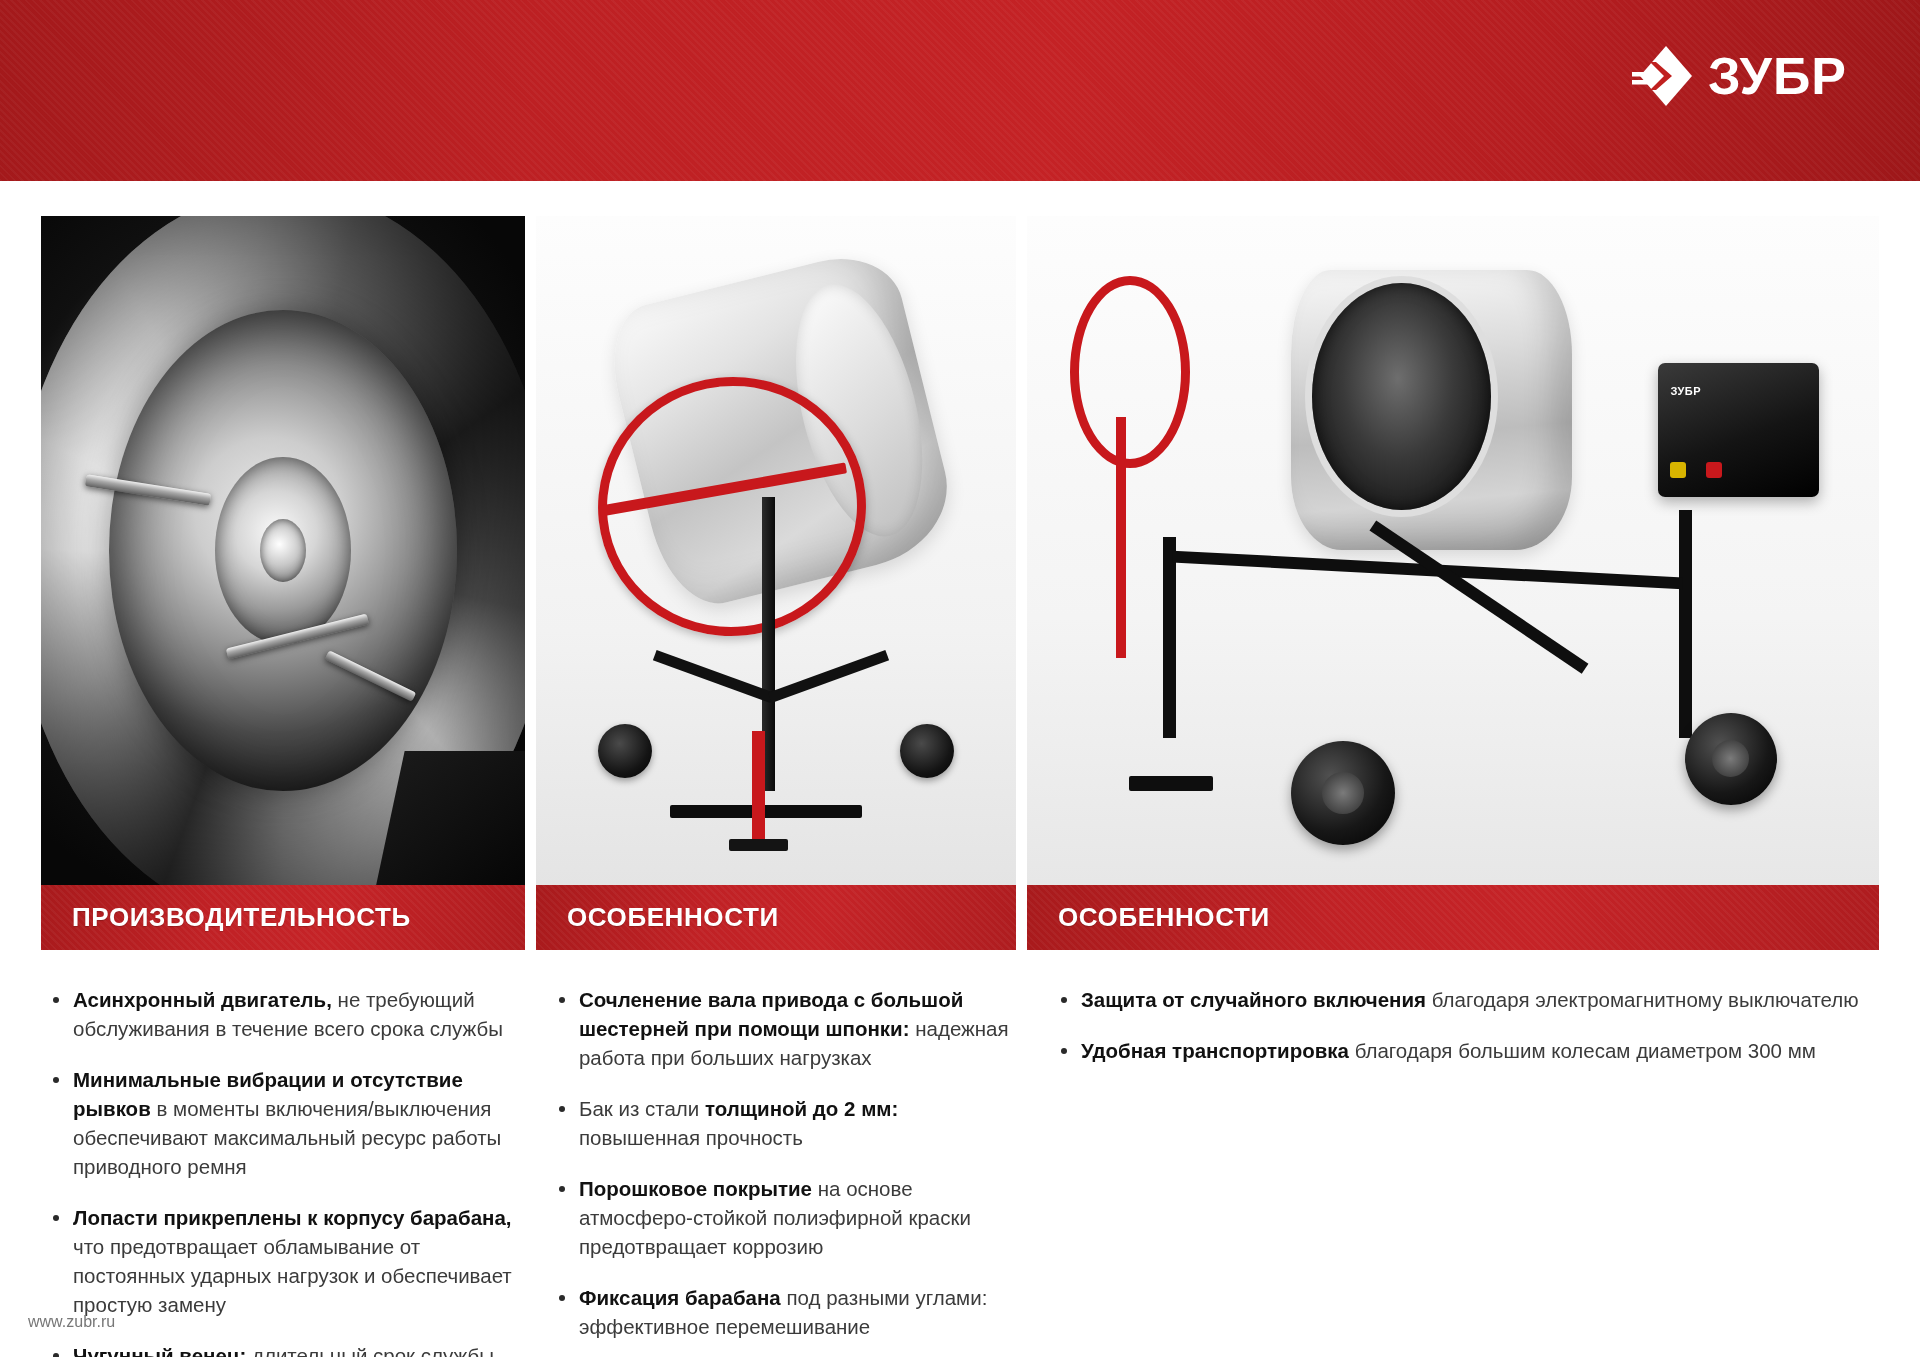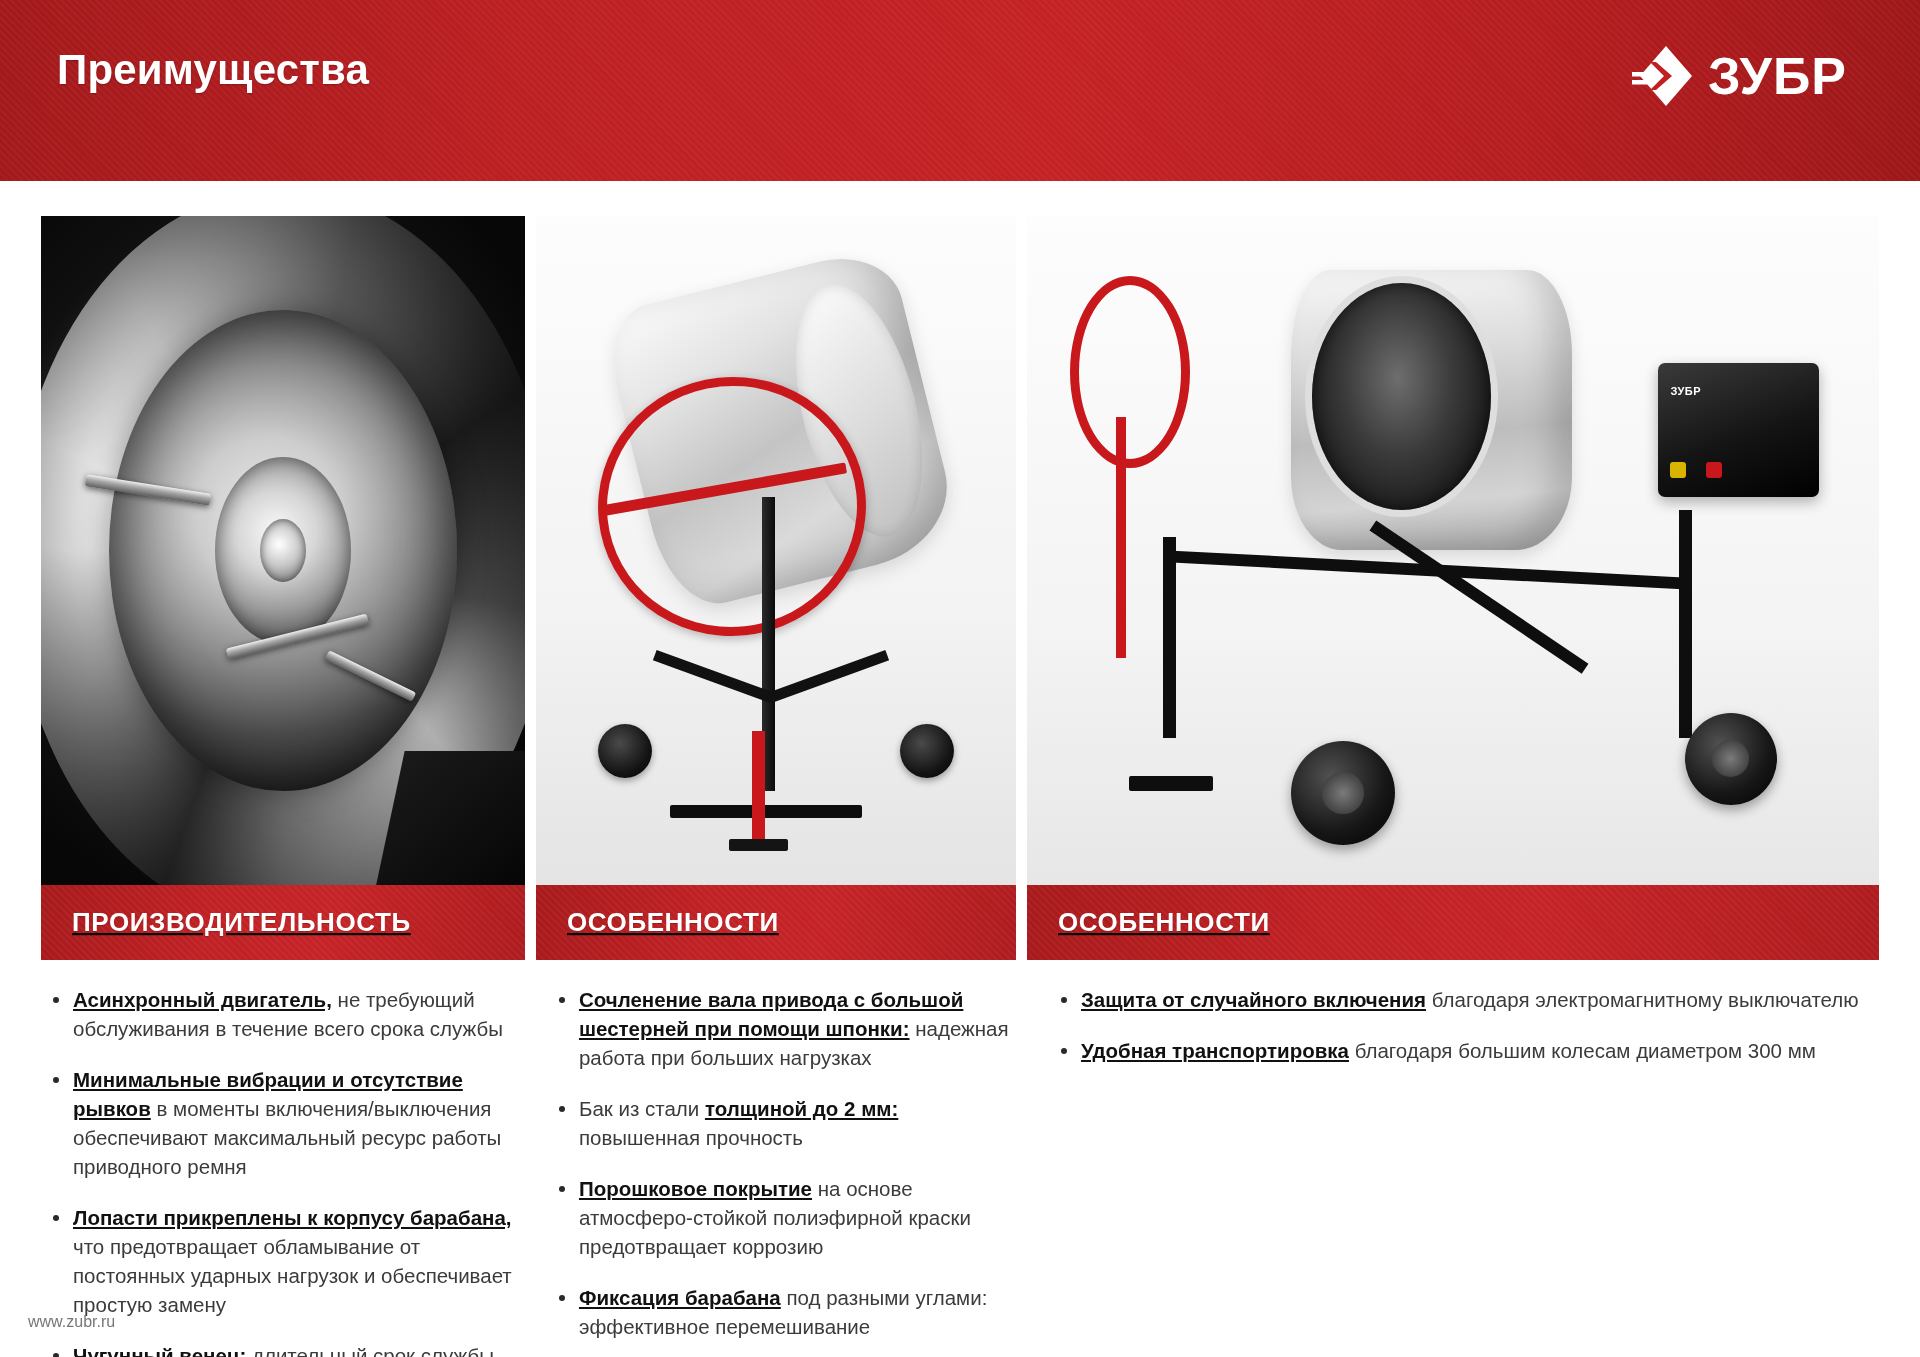--- a/index.html
+++ b/index.html
@@ -154,25 +154,25 @@
   .ph3 .f4{left:38%;top:56%;width:30%;height:12px;transform:rotate(34deg);}
   .ph3 .pad{left:12%;bottom:14%;width:84px;height:15px;border-radius:2px;}
   .ph3 .bigtire{position:absolute;border-radius:50%;background:radial-gradient(circle at 38% 34%,#515151,#171717 58%,#000 100%);box-shadow:0 5px 12px rgba(0,0,0,.35);}
   .ph3 .btL{left:31%;bottom:6%;width:104px;height:104px;}
   .ph3 .btR{right:12%;bottom:12%;width:92px;height:92px;}
   .ph3 .bigtire:after{content:"";position:absolute;left:30%;top:30%;width:40%;height:40%;border-radius:50%;background:radial-gradient(circle,#7b7b7b,#2c2c2c);}
 
   
   .barrow{position:absolute;left:41px;top:885px;width:1838px;height:75px;display:flex;gap:11px;}
   .secbar{
-    position:relative;height:75px;
+    position:relative;height:65px;
     background:
       repeating-linear-gradient(45deg, rgba(255,255,255,.04) 0 2px, rgba(0,0,0,0) 2px 5px),
       linear-gradient(100deg,#a81a1c 0%,#c02125 35%,#c52327 60%,#ae1c1f 100%);
-    display:flex;align-items:center;text-decoration:underline;
+    display:flex;align-items:center;
   }
   .secbar.s1{width:484px;}
   .secbar.s2{width:480px;}
   .secbar.s3{width:852px;}
   .secbar span{
     margin-left:31px;color:#fff;font-size:26px;font-weight:bold;letter-spacing:.6px;
     text-shadow:0 1px 1px rgba(0,0,0,.2);
   }
 
   
@@ -184,33 +184,32 @@
 
   ul.blist{list-style:none;margin:0;padding:0;}
   ul.blist li{
     position:relative;padding-left:24px;margin-bottom:22px;
     font-size:20.5px;line-height:29px;color:#3b3b3b;
   }
   ul.blist li:before{
     content:"";position:absolute;left:4px;top:12px;
     width:6px;height:6px;border-radius:50%;background:#2a2a2a;
   }
-  ul.blist li b{color:#111;font-weight:bold;text-decoration:underline;}
+  ul.blist li b{color:#111;font-weight:bold;}
 
   
   .footer{
     position:absolute;left:28px;top:1313px;
     font-size:16px;color:#777;
   }
 </style>
 </head>
 <body>
 
 <div class="header">
-  <div class="header-title">Преимущества</div>
   <div class="logo">
     <div class="logo-mark">
       <svg width="68" height="68" viewBox="0 0 68 68" aria-hidden="true">
         <polygon points="40,4 66,34 40,64 14,34" fill="#ffffff"></polygon>
         <rect x="6" y="30" width="26" height="4.5" fill="#ffffff"></rect>
         <rect x="6" y="38" width="26" height="4.5" fill="#ffffff"></rect>
         <polygon points="30,20 46,34 30,48 24,48 38,34 24,20" fill="#c0201f"></polygon>
       </svg>
     </div>
     <div class="logo-word">ЗУБР</div>

